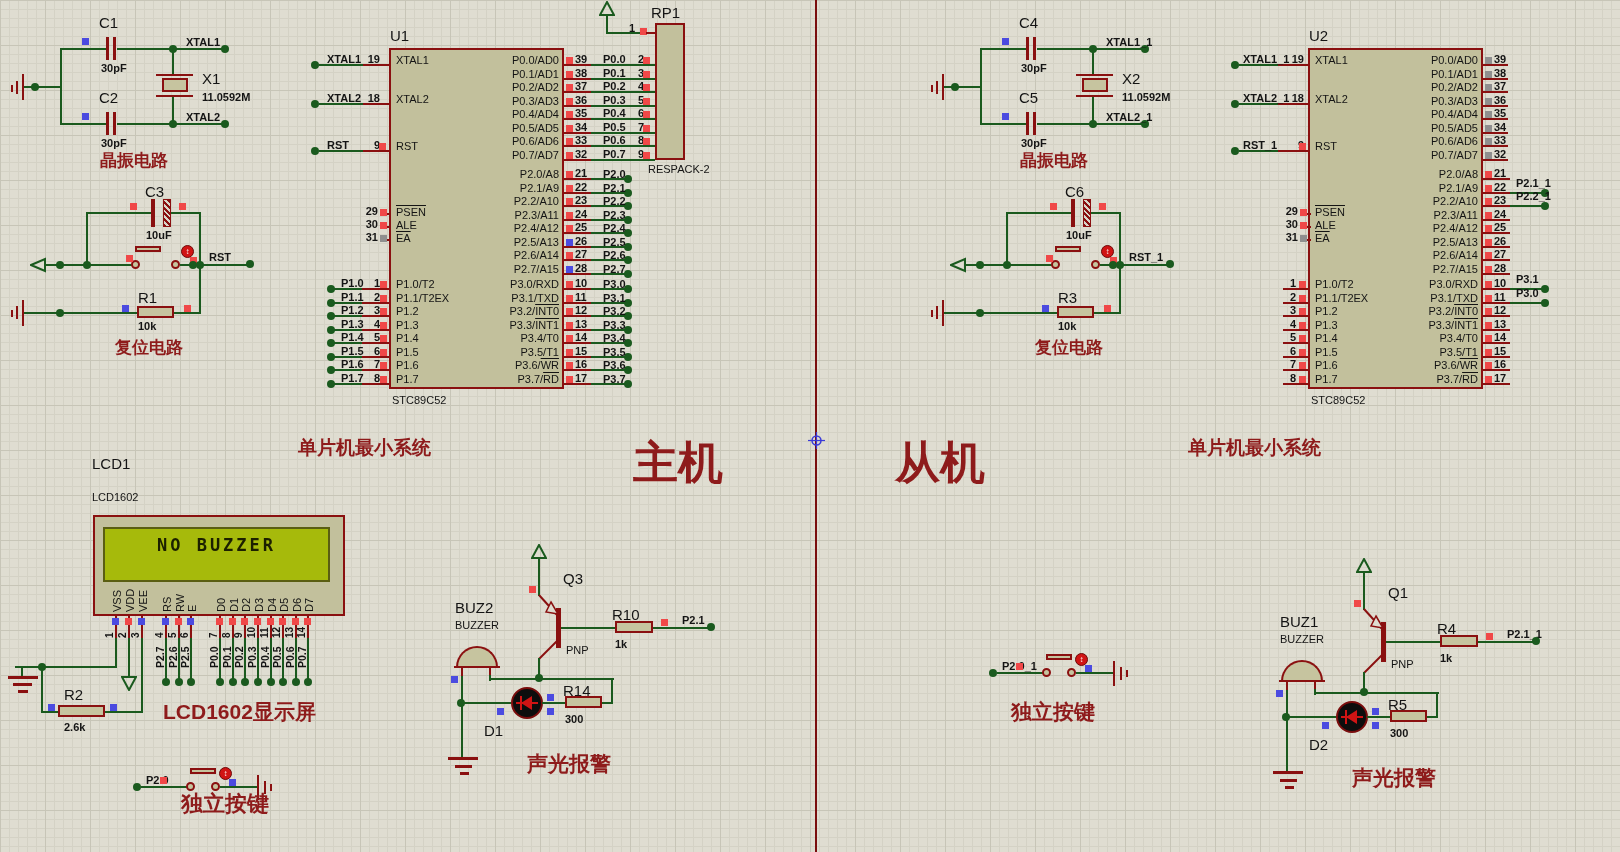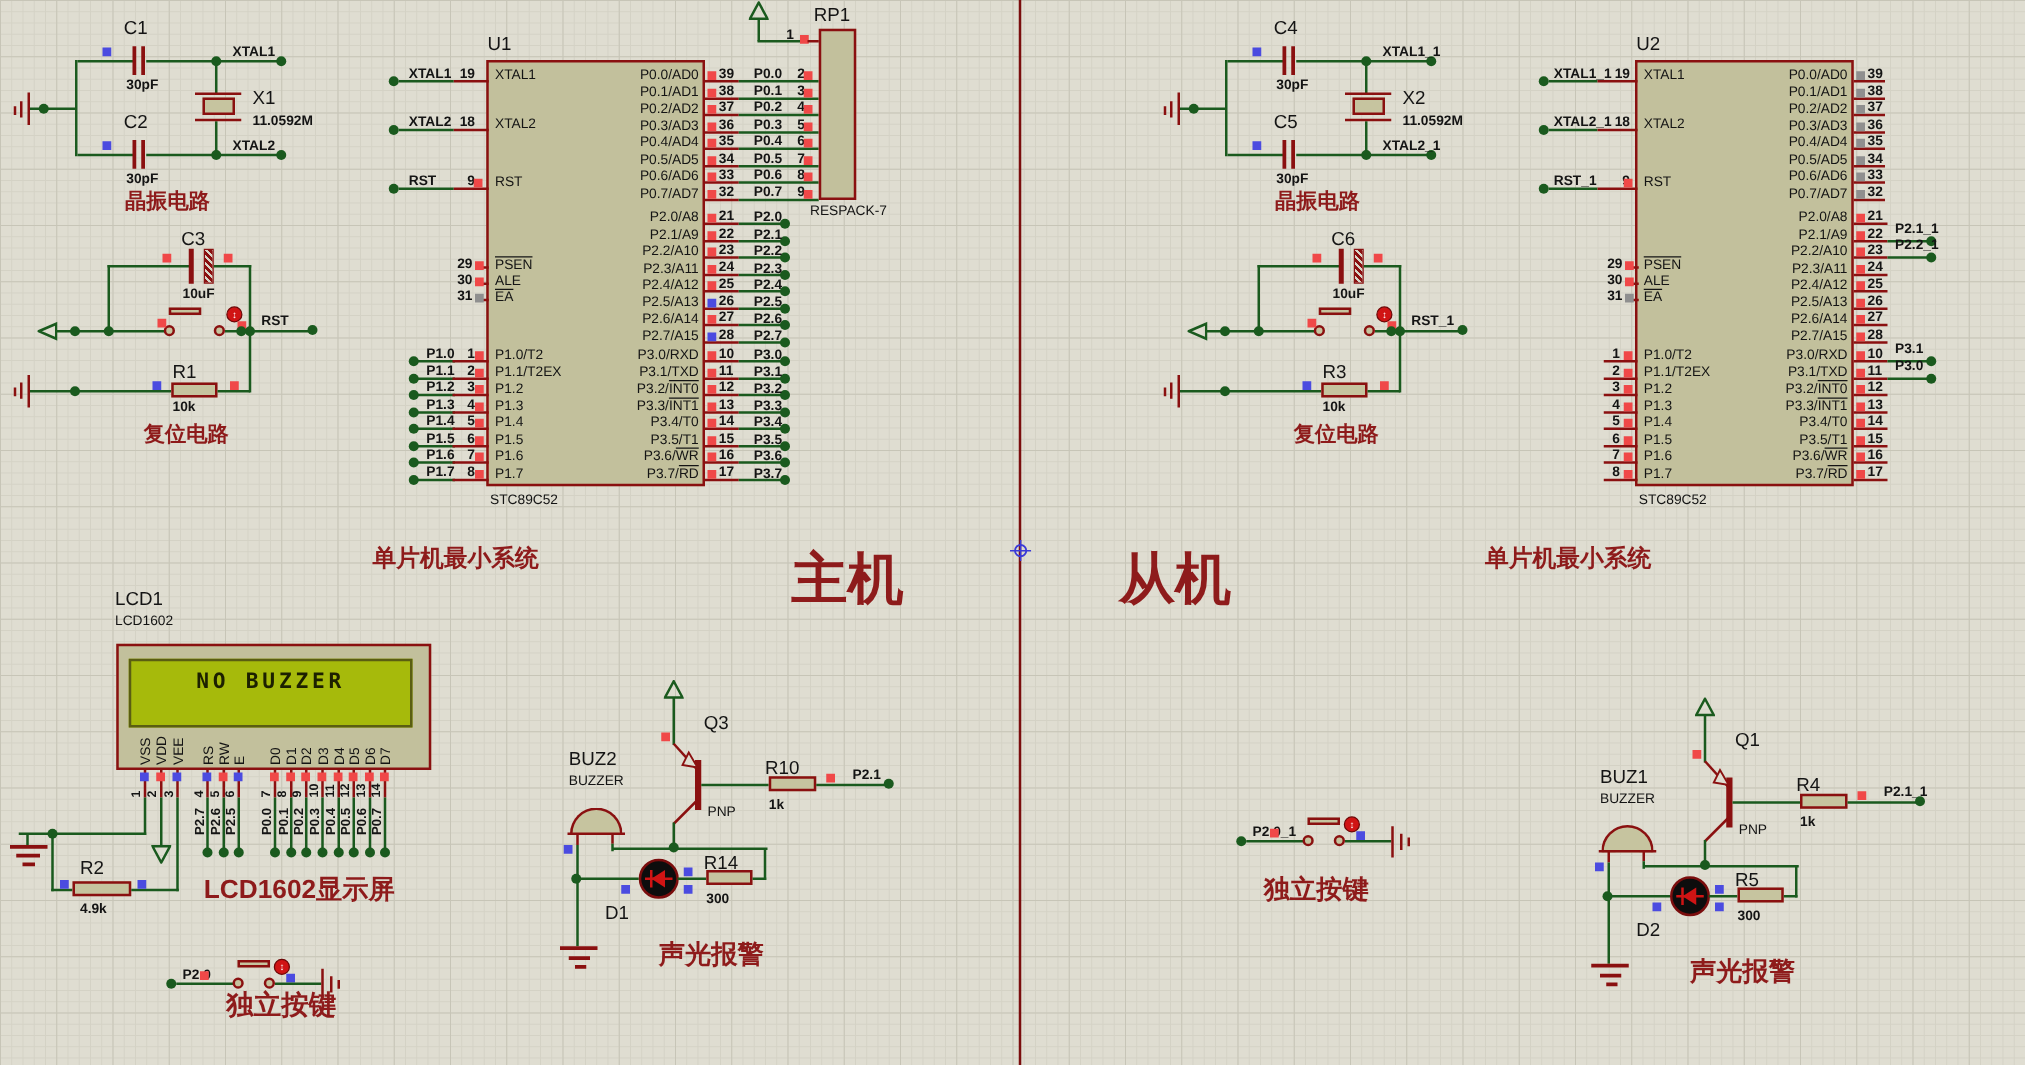--- a/index.html
+++ b/index.html
@@ -1133,25 +1133,25 @@
   <svg class="abs" width="16" height="16" style="left:599px;top:1px" viewBox="0 0 16 16">
       <polygon points="8,1 15,14 1,14" fill="none" stroke="#1a5a1e" stroke-width="2"></polygon>
     </svg>
   <i class="wv" style="left:606px;top:15px;height:18px"></i>
   <i class="w" style="left:606px;top:32px;width:40px"></i>
   <b class="lbl" style="left:629px;top:23px">1</b>
   <i class="sq c-r" style="left:640px;top:28px"></i>
   <i class="p" style="left:646px;top:32px;width:10px"></i>
   <i style="left:655px;top:23px;width:30px;height:137px;border:2px solid var(--red);background:var(--chip);position:absolute"></i>
   <b class="ref" style="left:651px;top:5px">RP1</b>
-  <b class="sub" style="left:648px;top:164px">RESPACK-7</b>
+  <b class="sub" style="left:648px;top:164px">RESPACK-2</b>
 </div>
 
 <div>
-  <b class="ref" style="left:92px;top:472px">LCD1</b>
+  <b class="ref" style="left:92px;top:456px">LCD1</b>
   <b class="sub" style="left:92px;top:492px">LCD1602</b>
   <i style="left:93px;top:515px;width:252px;height:101px;border:2px solid var(--red);background:var(--chip)"></i>
   <span class="scr">
       <span>NO BUZZER</span>
     </span>
   <div class="lcdP" style="position:absolute;left:0;top:560px">
 
   <div class="pin">
         <span class="pname">VSS</span>
         <i class="pstub"></i>
@@ -1288,21 +1288,21 @@
   <svg class="abs" width="16" height="16" style="left:121px;top:675px" viewBox="0 0 16 16">
       <polygon points="1,2 15,2 8,15" fill="none" stroke="#1a5a1e" stroke-width="2"></polygon>
     </svg>
   
   <i class="wv" style="left:141px;top:638px;height:75px"></i>
   <i class="wv" style="left:41px;top:667px;height:46px"></i>
   <i class="w" style="left:41px;top:711px;width:17px"></i>
   <i style="left:58px;top:705px;width:47px;height:12px;border:2px solid var(--red);background:#c6c49f"></i>
   <i class="w" style="left:105px;top:711px;width:38px"></i>
   <b class="ref" style="left:64px;top:687px">R2</b>
-  <b class="val" style="left:64px;top:722px">4.9k</b>
+  <b class="val" style="left:64px;top:722px">2.6k</b>
   <i class="sq c-b" style="left:48px;top:704px"></i>
   <i class="sq c-b" style="left:110px;top:704px"></i>
   <b class="cap" style="left:163px;top:701px;font-size:21px">LCD1602显示屏</b>
 </div>
 
 <div class="stamp btnA" style="left:0;top:0">
   <i class="dot" style="left:133px;top:783px"></i>
   <i class="w" style="left:141px;top:786px;width:46px"></i>
   <b class="lbl" style="left:146px;top:775px">P2.0</b>
   <i class="sq c-r" style="left:160px;top:777px"></i>

